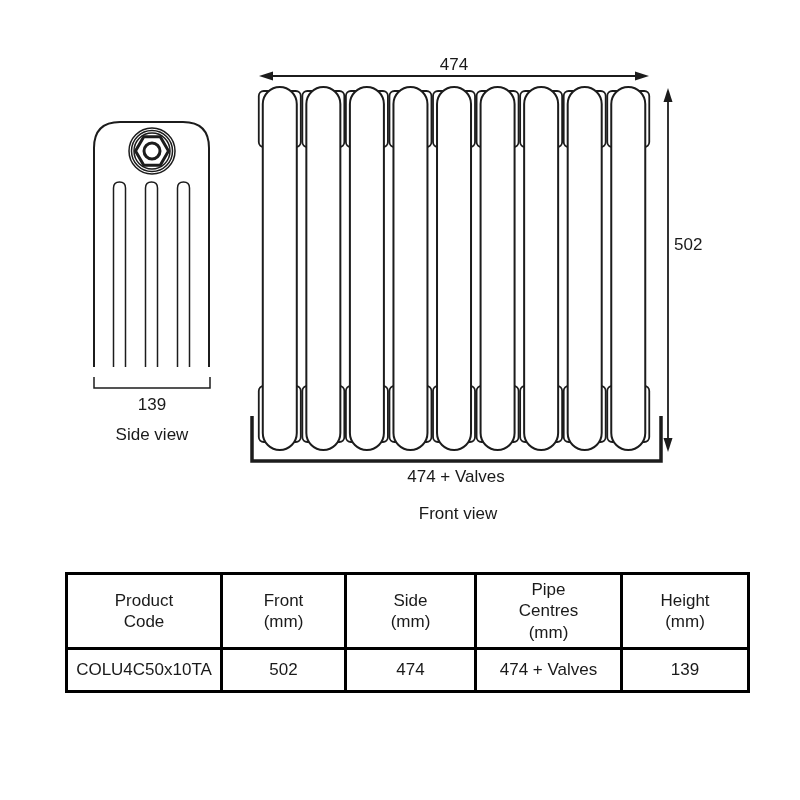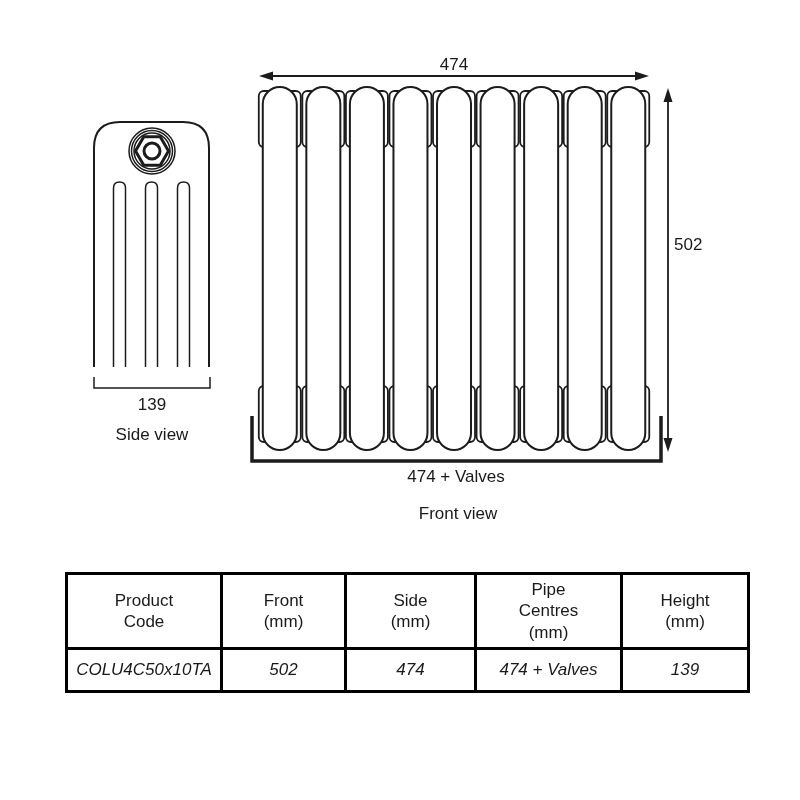--- a/index.html
+++ b/index.html
@@ -13,21 +13,21 @@
   .dimline{stroke:#1c1c1c;stroke-width:1.8;}
   .arrowhead{fill:#1c1c1c;stroke:none;}
   .hub{fill:#ffffff;stroke:#1c1c1c;stroke-width:1.8;}
   .tube{fill:#ffffff;stroke:#1c1c1c;stroke-width:2;}
   .whitefill{fill:#ffffff;stroke:#1c1c1c;stroke-width:3;}
   .spec-table{position:absolute;left:65px;top:572px;border-collapse:collapse;
               table-layout:fixed;width:667px;}
   .spec-table td{border:3px solid #000;text-align:center;vertical-align:middle;
                  font-size:17px;line-height:1.25;white-space:pre-line;padding:0;}
   .spec-table tr.hdr td{height:72px;}
-  .spec-table tr.data td{height:40px;font-style:italic;}
+  .spec-table tr.data td{height:40px;}
 </style>
 </head>
 <body>
 
 <div id="page">
 
   <svg id="diagram" width="800" height="560" viewBox="0 0 800 560">
 
     <g>
 

